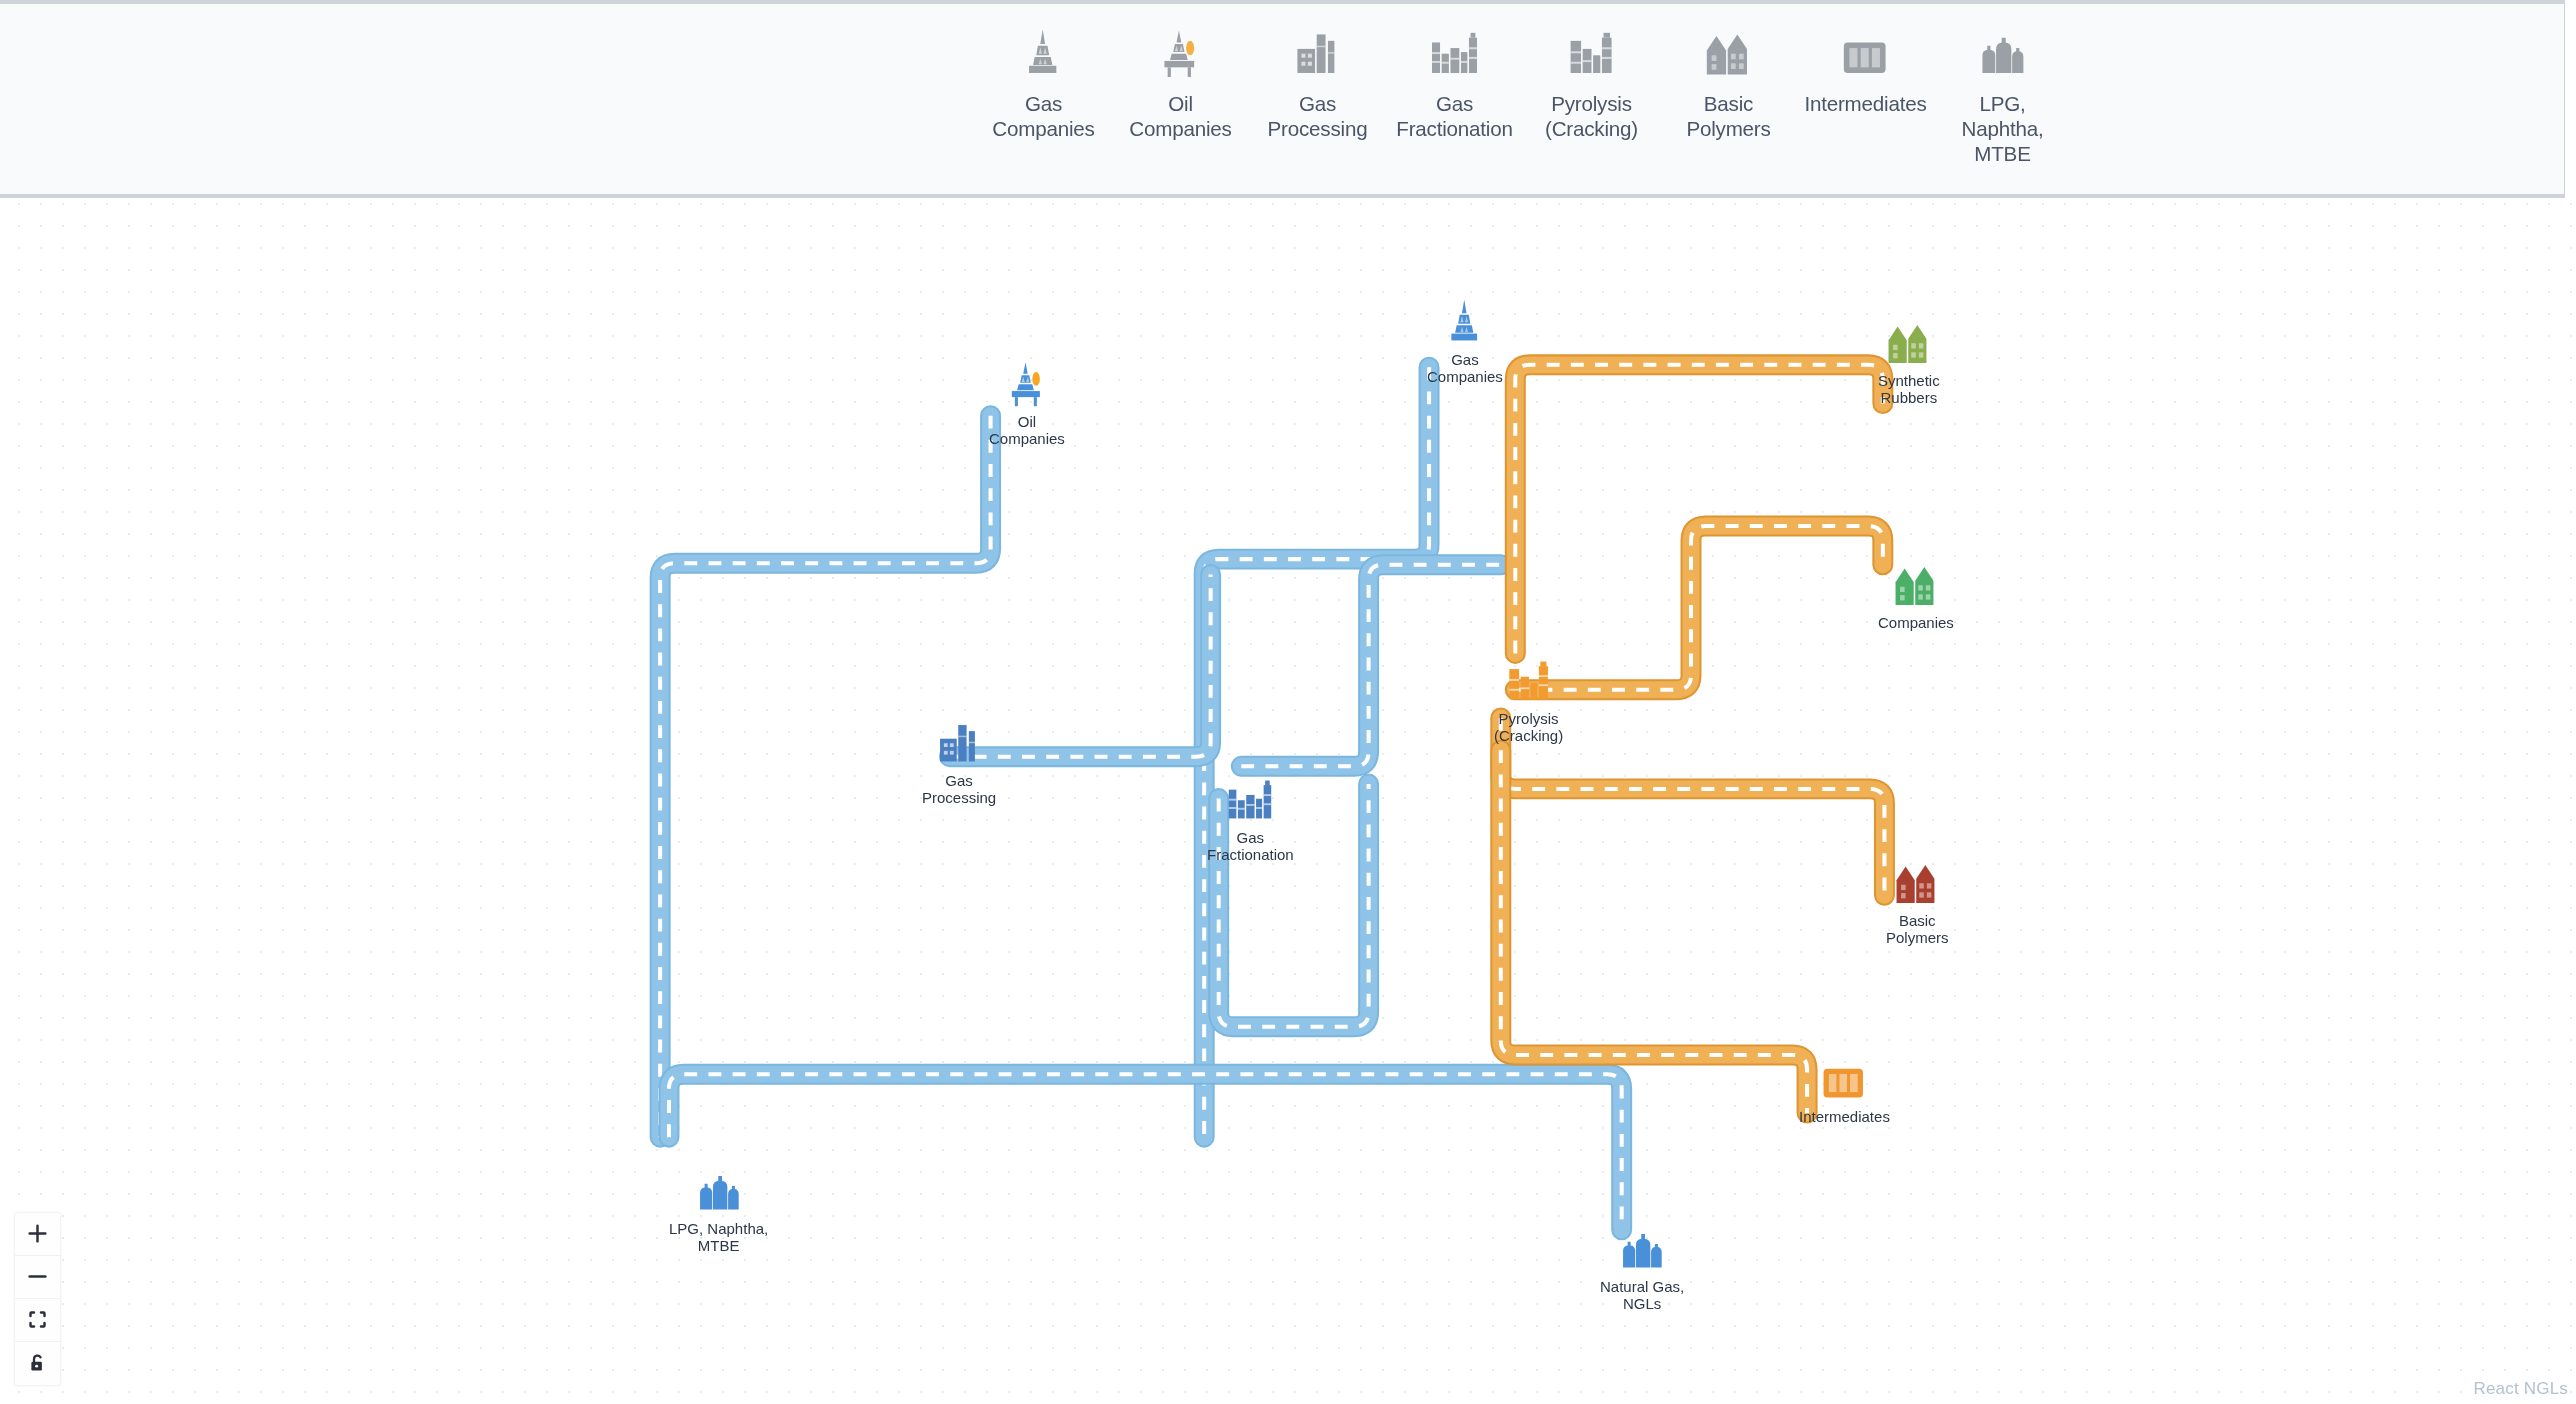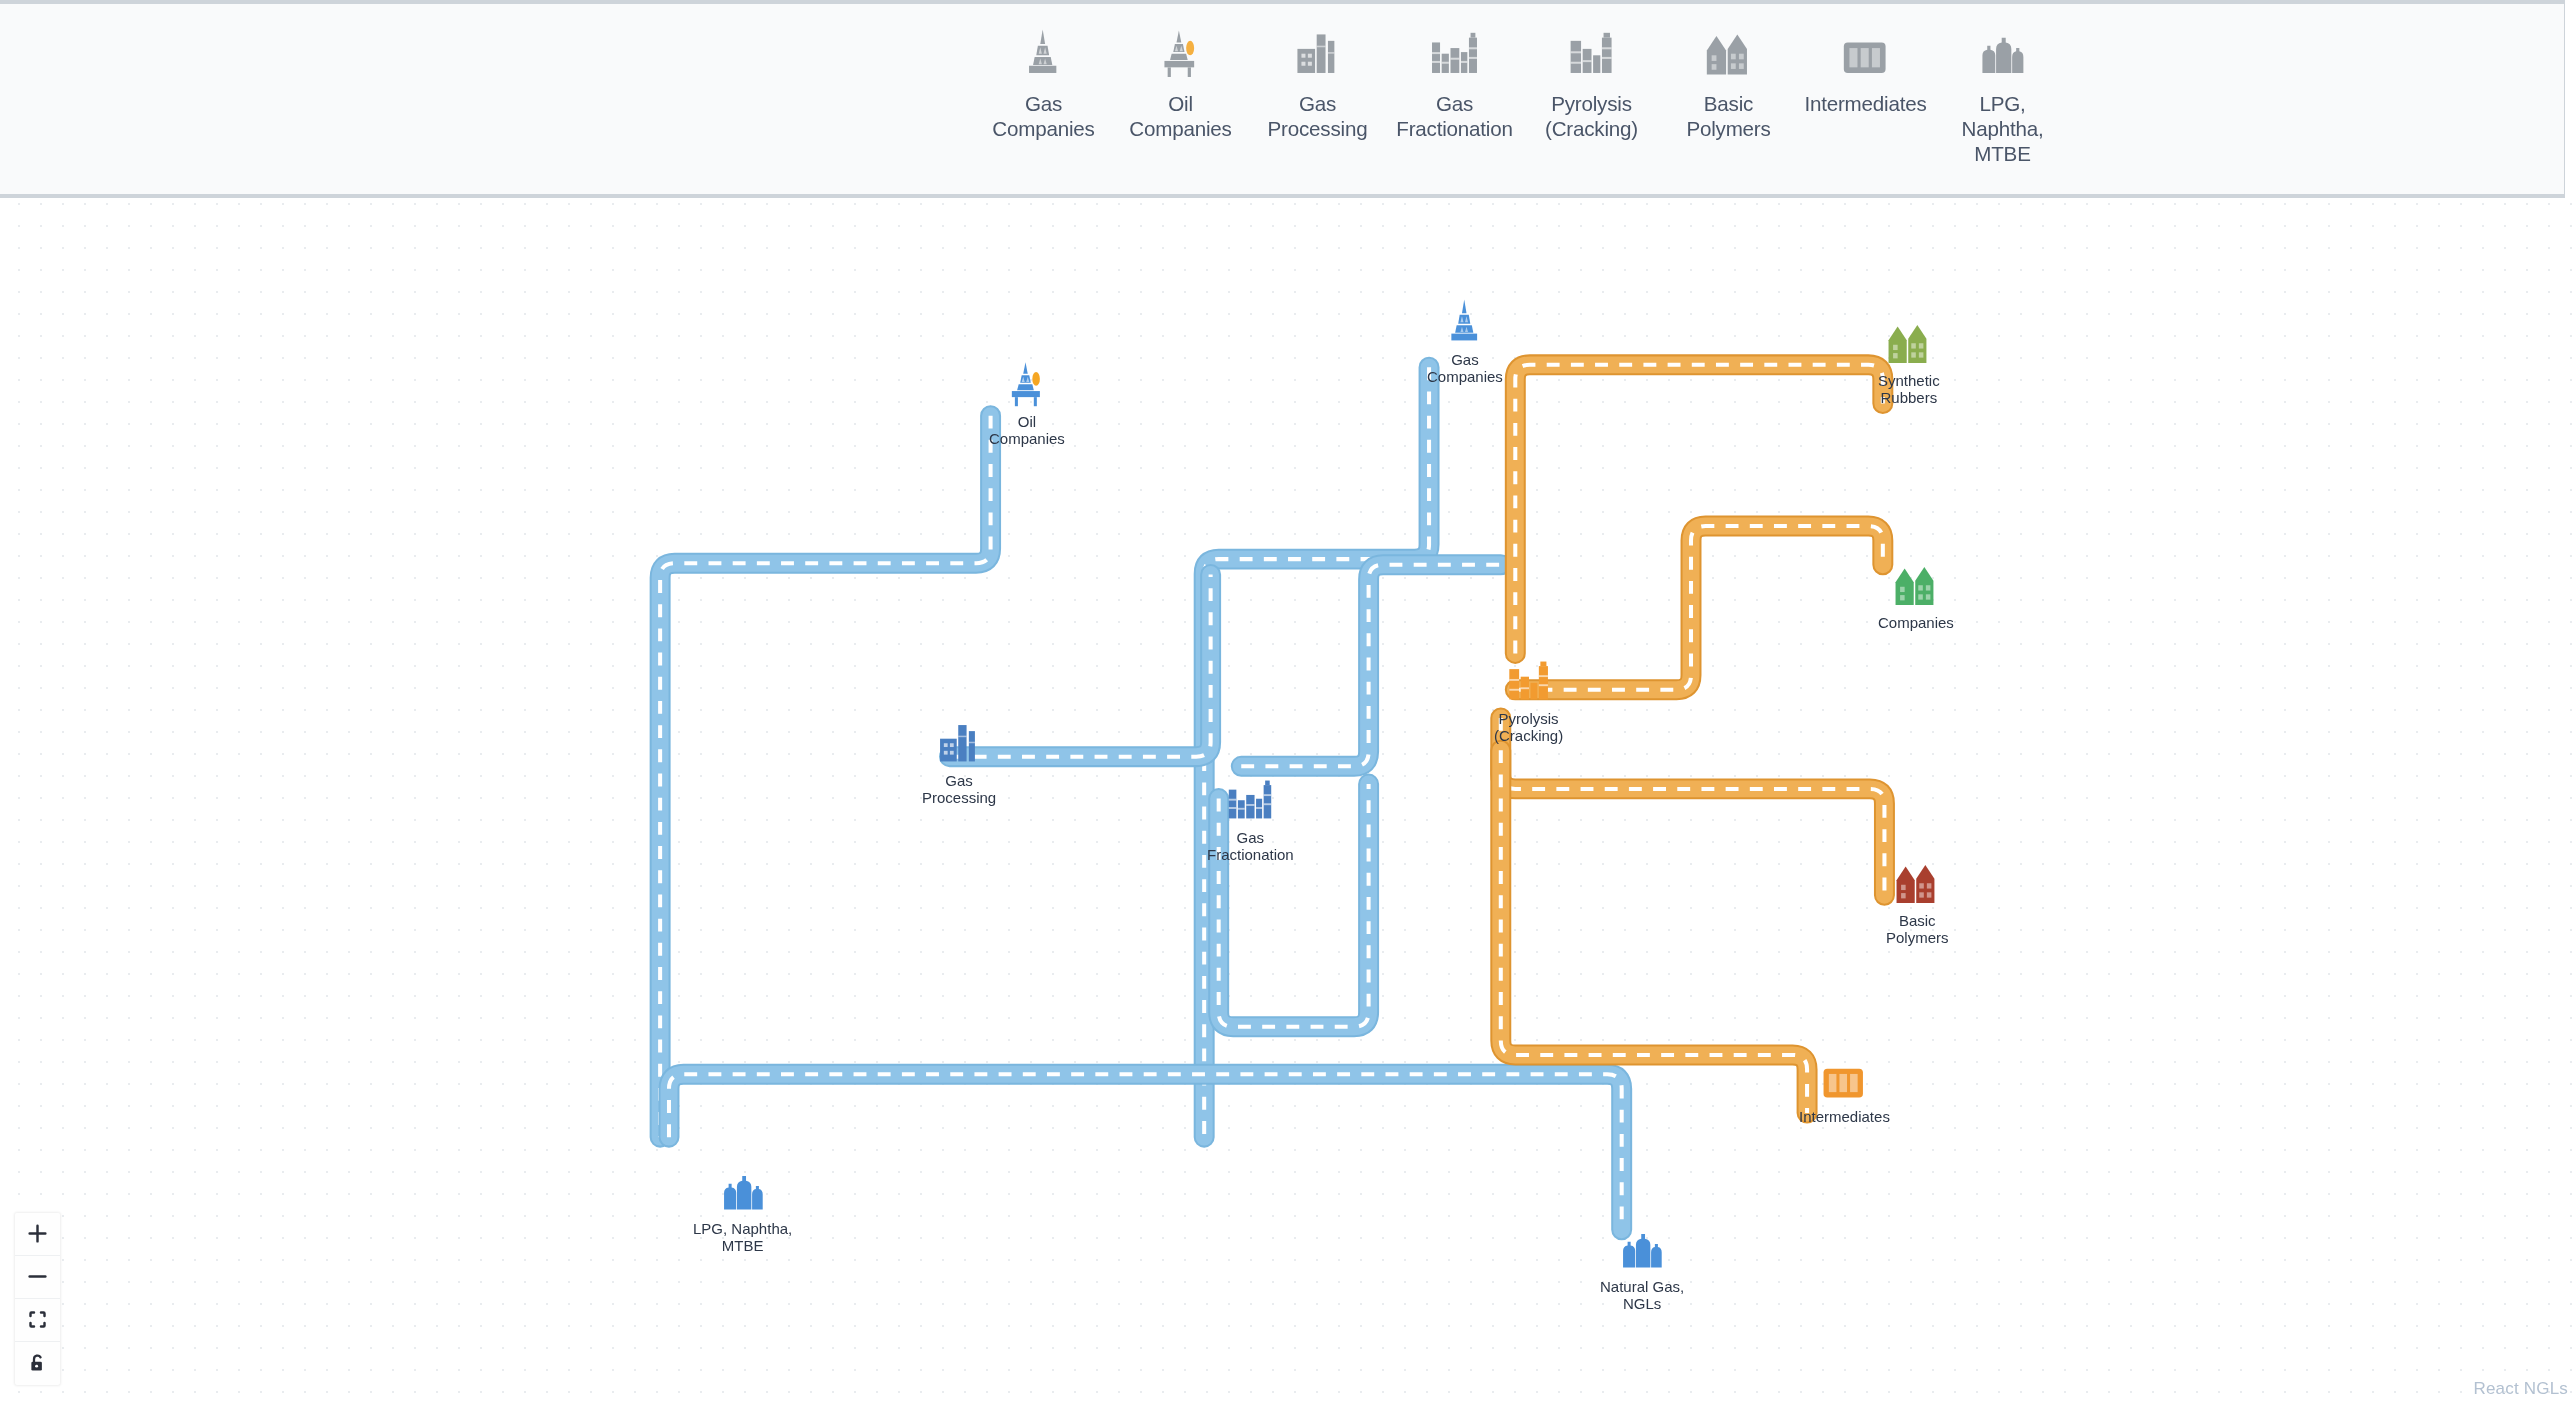--- a/index.html
+++ b/index.html
@@ -438,21 +438,21 @@
           <div class="rf-node-icon">
             <svg width="50" height="50" viewBox="0 0 66 66" aria-hidden="true">
               <rect x="6" y="18" width="52" height="38" rx="5" fill="#f0962e"></rect>
              <rect x="13" y="25" width="10" height="24" fill="#fff" opacity=".45"></rect>
              <rect x="27" y="25" width="10" height="24" fill="#fff" opacity=".45"></rect>
              <rect x="41" y="25" width="10" height="24" fill="#fff" opacity=".45"></rect>
             </svg>
           </div>
           <div class="rf-node-label">Intermediates</div>
         </div>
-        <div class="rf-node" style="left: 669px; top: 962px; margin-left: 24px;">
+        <div class="rf-node" style="left: 669px; top: 962px;">
           <div class="rf-node-icon">
             <svg width="50" height="50" viewBox="0 0 66 66" aria-hidden="true">
               <path d="M8 34 q0 -6 6 -7 l0 -5 l4 0 l0 5 q6 1 6 7 l0 22 l-16 0 Z" fill="#4a90d9"></path>
              <path d="M25 26 q0 -7 7 -8 l0 -6 l5 0 l0 6 q7 1 7 8 l0 30 l-19 0 Z" fill="#4a90d9"></path>
              <path d="M45 36 q0 -6 5 -7 l0 -4 l4 0 l0 4 q5 1 5 7 l0 20 l-14 0 Z" fill="#4a90d9"></path>
             </svg>
           </div>
           <div class="rf-node-label">LPG, Naphtha,<br>MTBE</div>
         </div>
         <div class="rf-node" style="left: 1600px; top: 1020px;">

